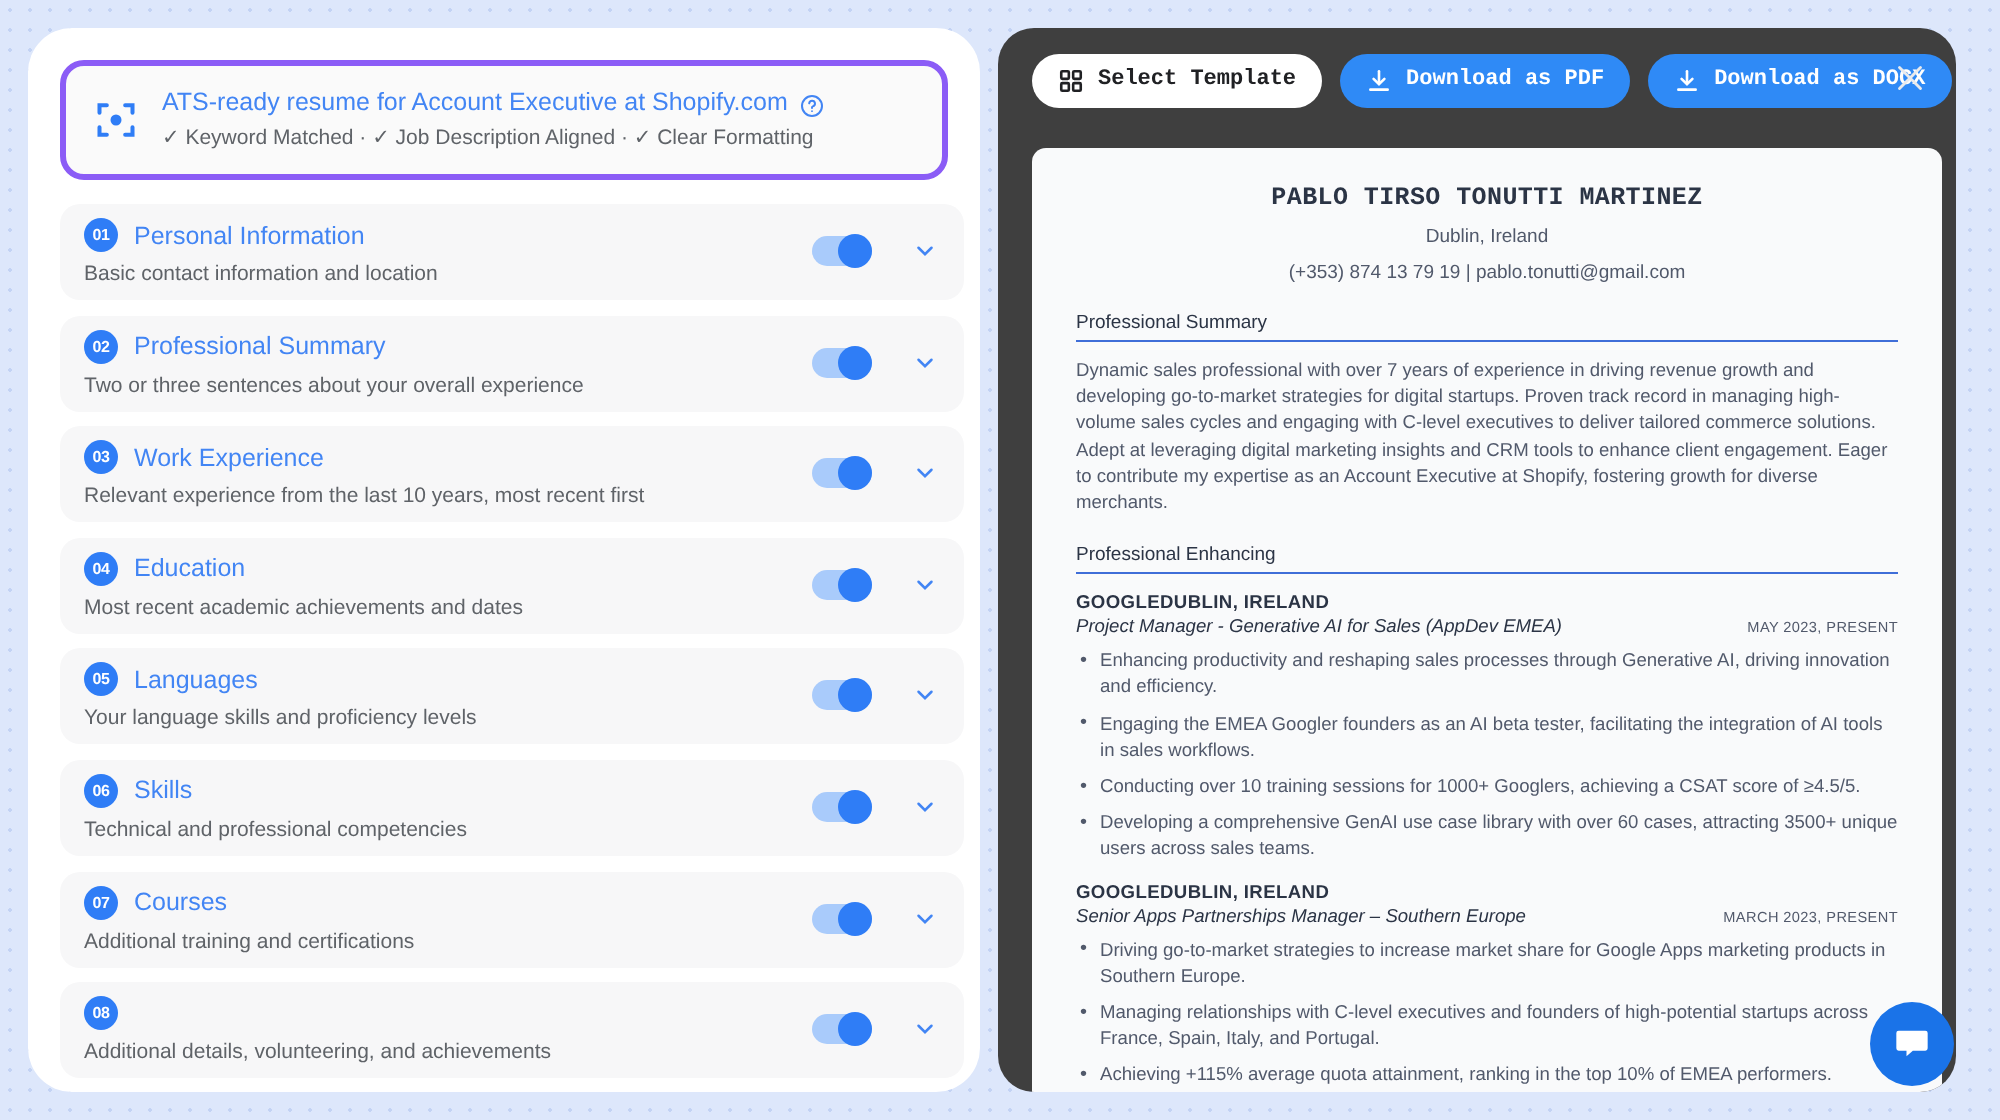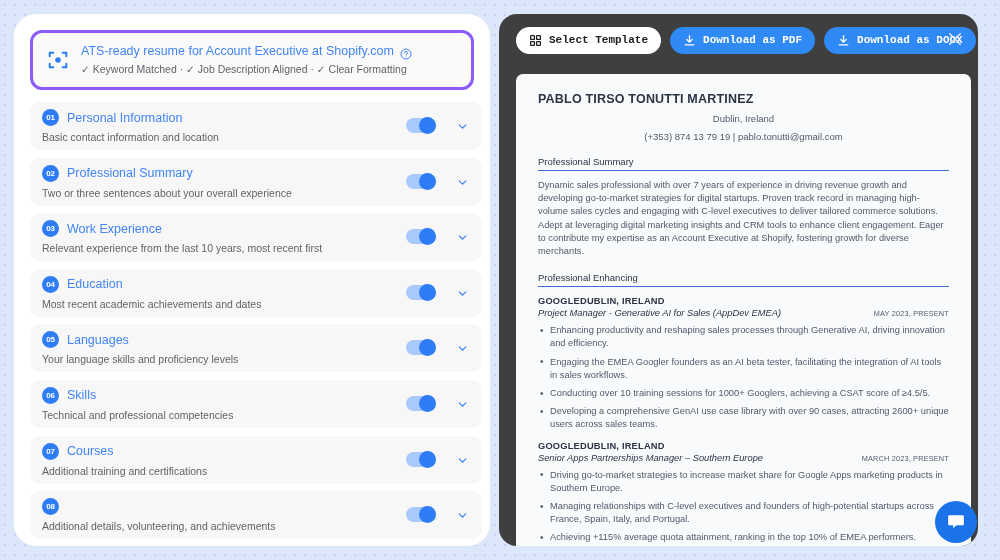--- a/index.html
+++ b/index.html
@@ -126,22 +126,22 @@
     position: absolute;
     left: 17px; top: 60px;
     width: 455px;
     height: 486px;
     background: #f9fafb;
     border-radius: 7px 7px 0 0;
     padding: 18px 22px 0 22px;
     overflow: hidden;
   }
   #resume-name {
-    text-align: left; font-size: 12.5px; font-weight: bold;
-    color: #2b3445; letter-spacing: 0.2px;
+    text-align: center; font-size: 12.5px; font-weight: bold;
+    color: #2b3445; letter-spacing: 0.2px; font-family: Liberation Mono, monospace;
   }
   #resume-loc { text-align: center; font-size: 9.5px; color: #51596b; margin-top: 7px; }
   #resume-contact { text-align: center; font-size: 9.5px; color: #51596b; margin-top: 7px; }
   .res-sec-title {
     font-size: 9.5px; color: #2b3445;
     border-bottom: 1.2px solid #3f6ed8;
     padding-bottom: 3px;
     margin-top: 14px;
   }
   #summary-text {
@@ -374,21 +374,21 @@
             <span class="job-place">DUBLIN, IRELAND</span>
           </div>
           <div class="job-sub">
             <span class="job-role">Project Manager - Generative AI for Sales (AppDev EMEA)</span>
             <span class="job-dates">MAY 2023, PRESENT</span>
           </div>
           <ul class="bullets">
             <li>Enhancing productivity and reshaping sales processes through Generative AI, driving innovation and efficiency.</li>
             <li>Engaging the EMEA Googler founders as an AI beta tester, facilitating the integration of AI tools in sales workflows.</li>
             <li>Conducting over 10 training sessions for 1000+ Googlers, achieving a CSAT score of ≥4.5/5.</li>
-            <li>Developing a comprehensive GenAI use case library with over 90 cases, attracting 2600+ unique users across sales teams.</li>
+            <li>Developing a comprehensive GenAI use case library with over 60 cases, attracting 3500+ unique users across sales teams.</li>
           </ul>
         </div>
         <div class="job">
           <div class="job-top">
             <span class="job-company">GOOGLE</span>
             <span class="job-place">DUBLIN, IRELAND</span>
           </div>
           <div class="job-sub">
             <span class="job-role">Senior Apps Partnerships Manager – Southern Europe</span>
             <span class="job-dates">MARCH 2023, PRESENT</span>

